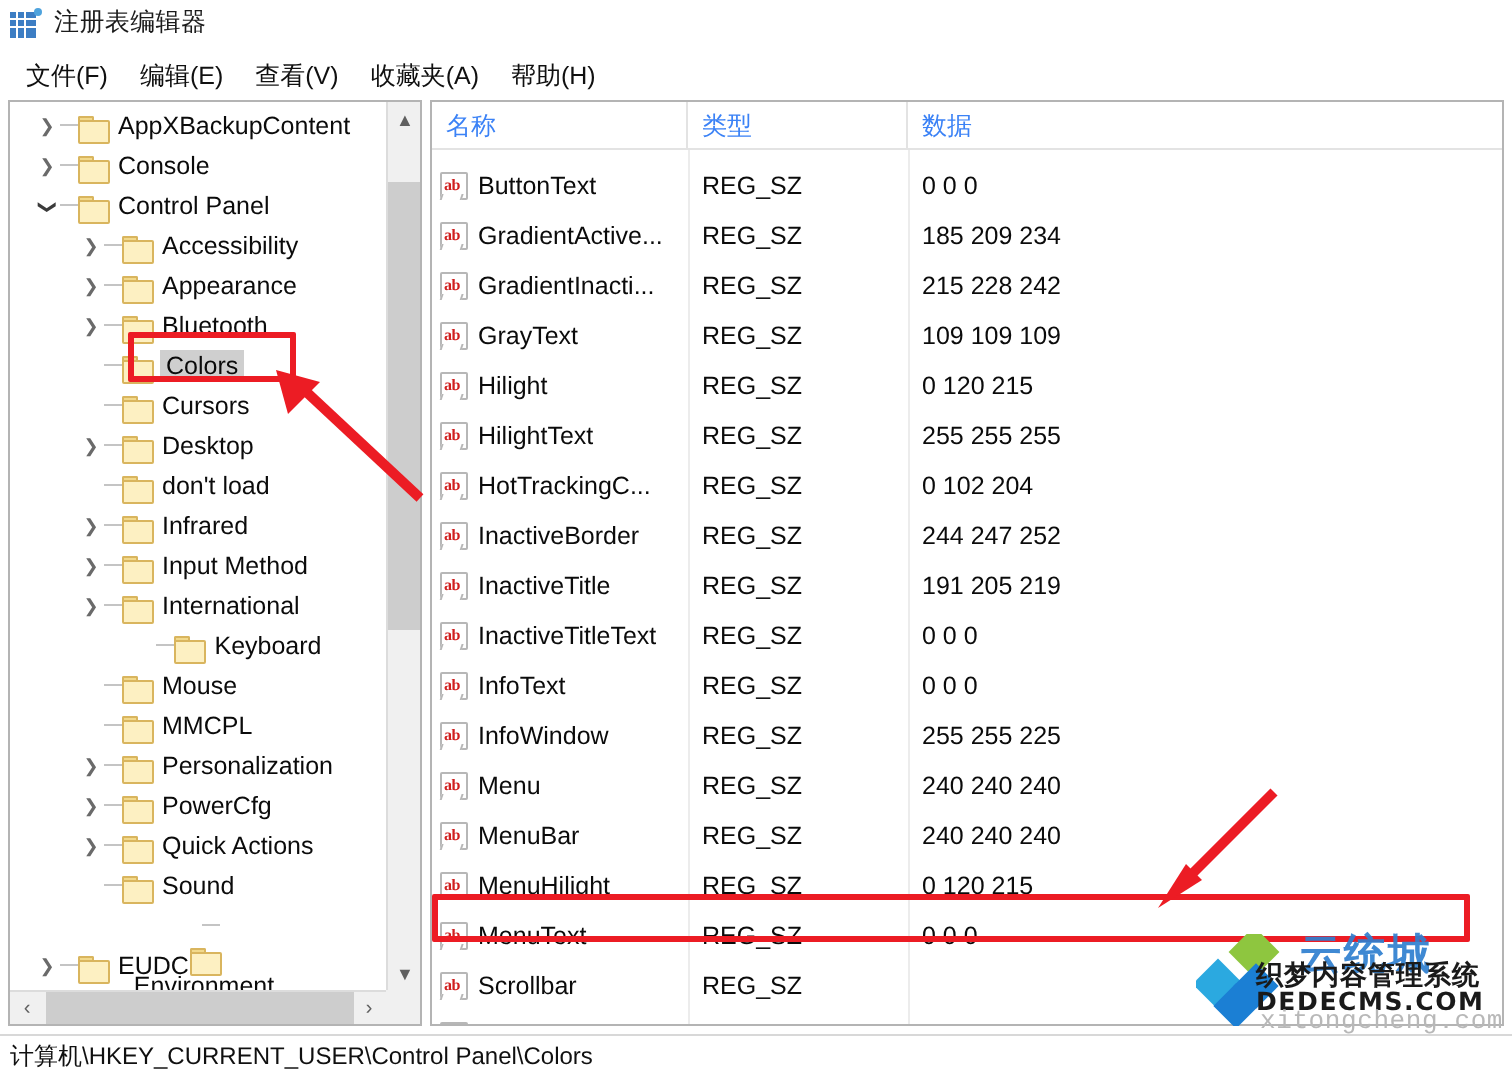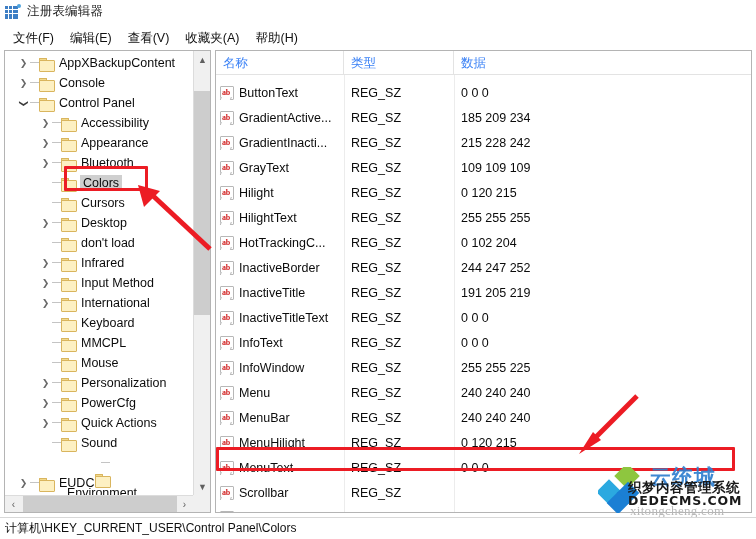--- a/index.html
+++ b/index.html
@@ -304,21 +304,21 @@
   .wm-text3 {
     position: absolute; left: 36px; top: 34px;
     font-size: 12.5px; color: #1a1a1a; font-weight: bold;
     letter-spacing: .8px;
     font-family: "DejaVu Sans", sans-serif;
   }
   .wm-text4 {
     position: absolute; left: 38px; top: 44px;
     font-size: 13px; color: #b8b8b8;
     letter-spacing: .3px;
-    font-family: Liberation Serif, serif;
+    font-family: Liberation Mono, monospace;
   }
 </style>
 </head>
 <body>
 
 <div id="app">
 
   <div class="titlebar">
     <div class="app-icon">
       <div class="grid"></div>
@@ -411,37 +411,37 @@
               <span class="dots"></span>
               <span class="folder"></span>
               <span class="tree-label">Input Method</span>
             </div>
             <div class="tree-row" style="padding-left: 34px;">
               <span class="chev">❯</span>
               <span class="dots"></span>
               <span class="folder"></span>
               <span class="tree-label">International</span>
             </div>
-            <div class="tree-row" style="padding-left: 34px;">
+            <div class="tree-row" style="padding-left: 34px; justify-content: center;">
               <span class="chev"></span>
               <span class="dots"></span>
               <span class="folder"></span>
               <span class="tree-label">Keyboard</span>
             </div>
             <div class="tree-row" style="padding-left: 34px;">
               <span class="chev"></span>
               <span class="dots"></span>
               <span class="folder"></span>
+              <span class="tree-label">Mouse</span>
+            </div>
+            <div class="tree-row" style="padding-left: 34px;">
+              <span class="chev"></span>
+              <span class="dots"></span>
+              <span class="folder"></span>
               <span class="tree-label">MMCPL</span>
-            </div>
-            <div class="tree-row" style="padding-left: 34px;">
-              <span class="chev"></span>
-              <span class="dots"></span>
-              <span class="folder"></span>
-              <span class="tree-label">Mouse</span>
             </div>
             <div class="tree-row" style="padding-left: 34px;">
               <span class="chev">❯</span>
               <span class="dots"></span>
               <span class="folder"></span>
               <span class="tree-label">Personalization</span>
             </div>
             <div class="tree-row" style="padding-left: 34px;">
               <span class="chev">❯</span>
               <span class="dots"></span>

